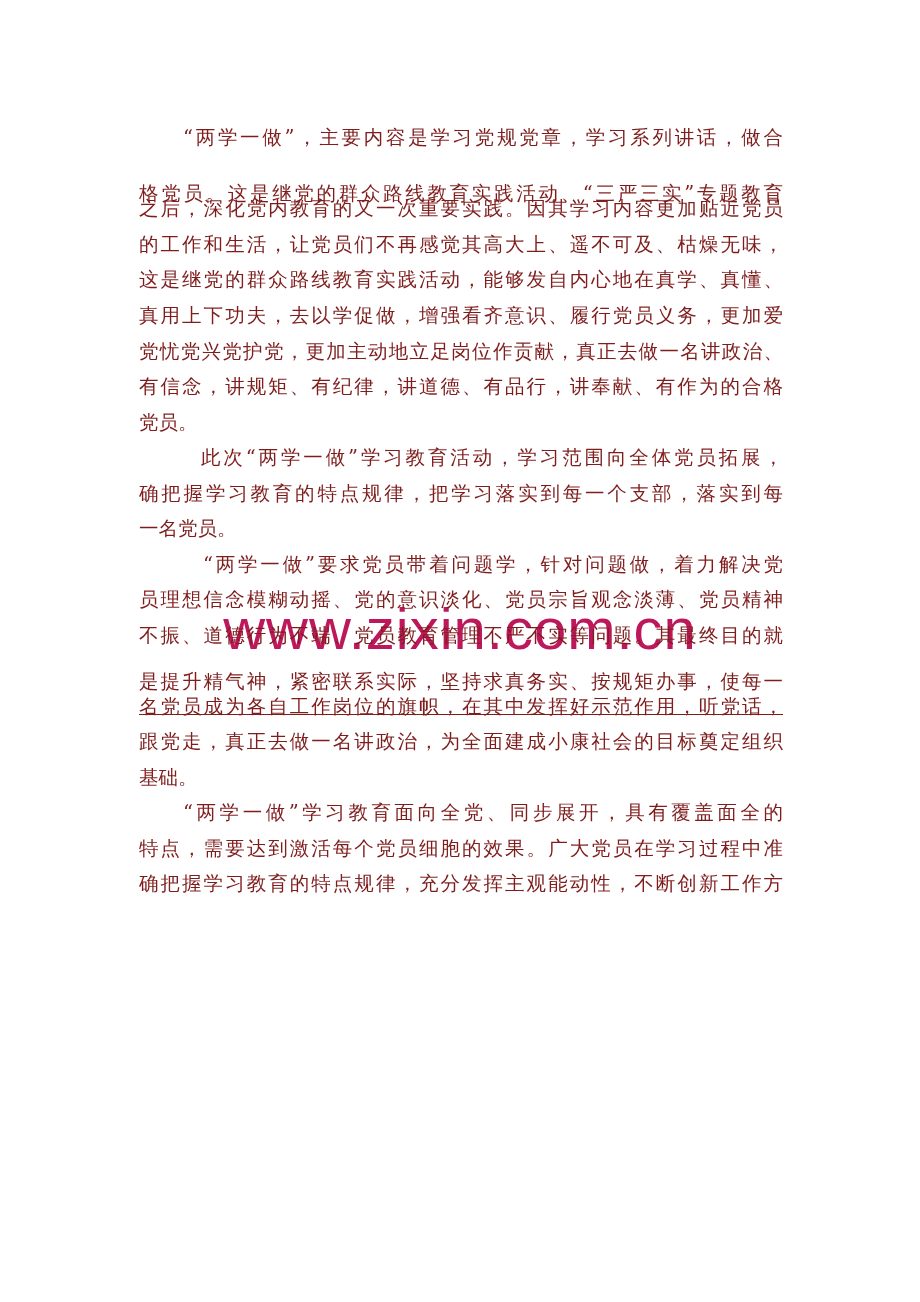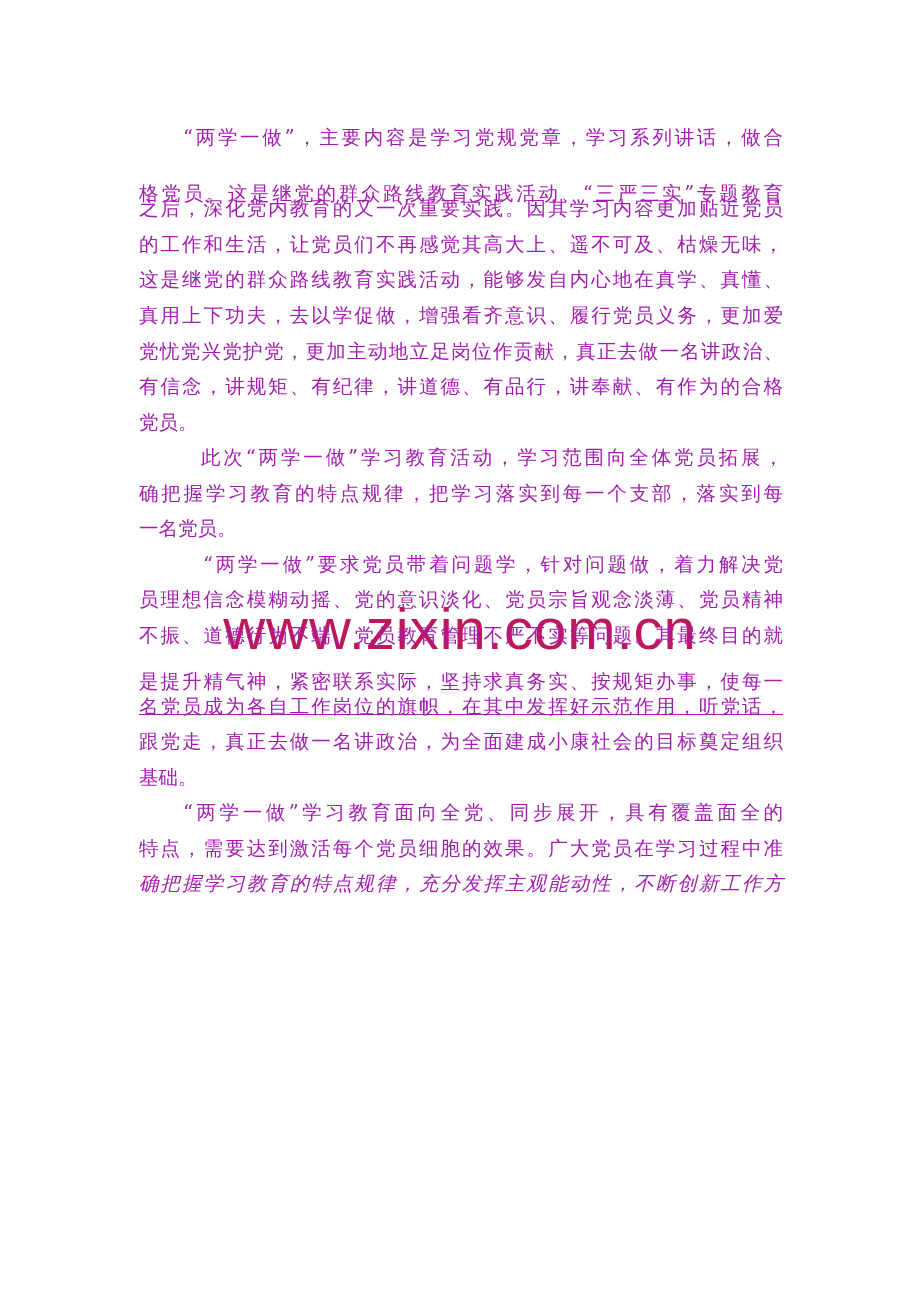--- a/index.html
+++ b/index.html
@@ -6,21 +6,21 @@
   body { width: 920px; height: 1302px; position: relative; overflow: hidden; }
   .page { position: absolute; left: 0; top: 0; width: 920px; height: 1302px; background: #fff; }
   .line {
     position: absolute;
     left: 139px;
     width: 644px;
     height: 24px;
     font-family: "DejaVu Serif", "Liberation Serif", serif;
     font-size: 19.5px;
     line-height: 24px;
-    color: #a21caf;
+    color: #7f1d1d;
     white-space: nowrap;
     text-align: justify;
     text-align-last: justify;
   }
   .line.last { text-align-last: left; }
   .watermark {
     position: absolute;
     left: 140px;
     top: 597px;
     width: 640px;
@@ -66,16 +66,16 @@
       <div class="line" style="top:624px;">不振、道德行为不端、党员教育管理不严不实等问题。其最终目的就</div>
       <div class="line" style="top:659px;margin-top:11px;">是提升精气神，紧密联系实际，坚持求真务实、按规矩办事，使每一</div>
       <div class="line" style="top:695px;text-decoration:underline;">名党员成为各自工作岗位的旗帜，在其中发挥好示范作用，听党话，</div>
       <div class="line" style="top:730px;">跟党走，真正去做一名讲政治，为全面建成小康社会的目标奠定组织</div>
       <div class="line last" style="top:766px;">基础。</div>
     </div>
 
     <div>
       <div class="line" style="left:183px;width:600px;top:801px;">“两学一做”学习教育面向全党、同步展开，具有覆盖面全的</div>
       <div class="line" style="top:837px;">特点，需要达到激活每个党员细胞的效果。广大党员在学习过程中准</div>
-      <div class="line" style="top:872px;font-style:italic;">确把握学习教育的特点规律，充分发挥主观能动性，不断创新工作方</div>
+      <div class="line" style="top:872px;">确把握学习教育的特点规律，充分发挥主观能动性，不断创新工作方</div>
     </div>
   </div>
 </div>
 
 </body></html>

